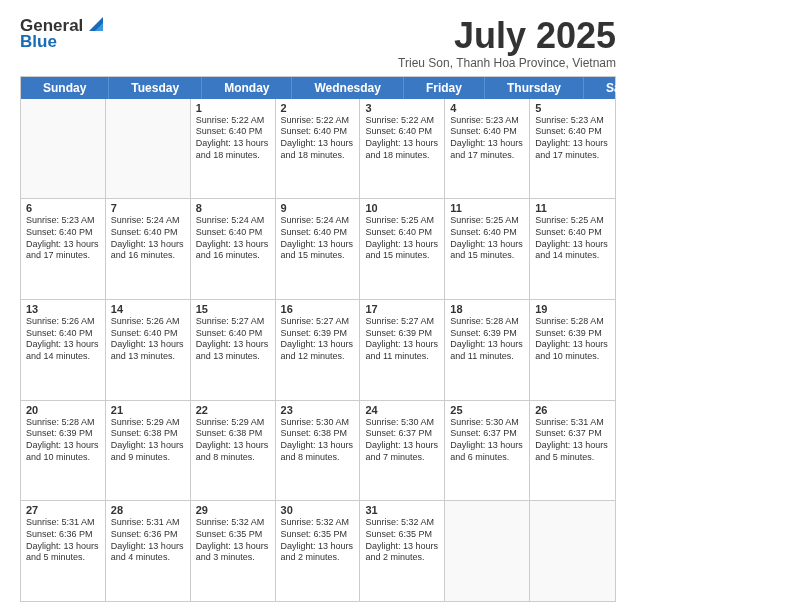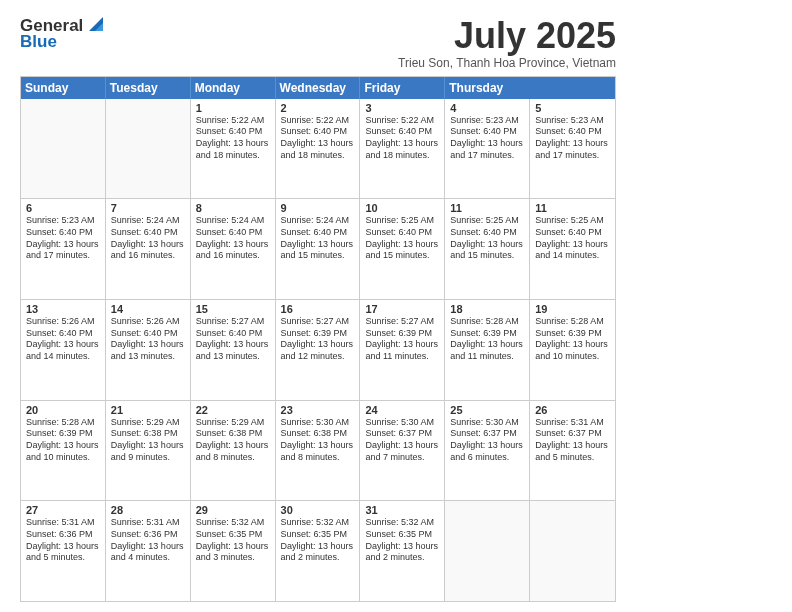--- a/index.html
+++ b/index.html
@@ -48,21 +48,21 @@
     }
     .cal-header {
       display: grid;
       grid-template-columns: repeat(7, 1fr);
       background: #3a78c3;
     }
     .cal-header-cell {
       color: #fff;
       font-size: 12px;
       font-weight: bold;
-      padding: 4px 4px;
+      padding: 4px 22px;
       text-align: left;
       border-right: 1px solid #5592d4;
     }
     .cal-header-cell:last-child { border-right: none; }
     .cal-body {
       flex: 1;
       display: flex;
       flex-direction: column;
     }
     .cal-week {
@@ -120,20 +120,21 @@
   </div>
 
   <div class="calendar">
     <div class="cal-header">
       <div class="cal-header-cell">Sunday</div>
       <div class="cal-header-cell">Tuesday</div>
       <div class="cal-header-cell">Monday</div>
       <div class="cal-header-cell">Wednesday</div>
       <div class="cal-header-cell">Friday</div>
       <div class="cal-header-cell">Thursday</div>
+      <div class="cal-header-cell">Saturday</div>
     </div>
     <div class="cal-body" id="cal-body">
         <div class="cal-week">
           <div class="cal-cell empty-cell"></div>
           <div class="cal-cell empty-cell"></div>
           <div class="cal-cell">
             <span class="day-num">1</span>
             <div class="day-info">Sunrise: 5:22 AM<br>Sunset: 6:40 PM<br>Daylight: 13 hours and 18 minutes.</div>
           </div>
           <div class="cal-cell">

